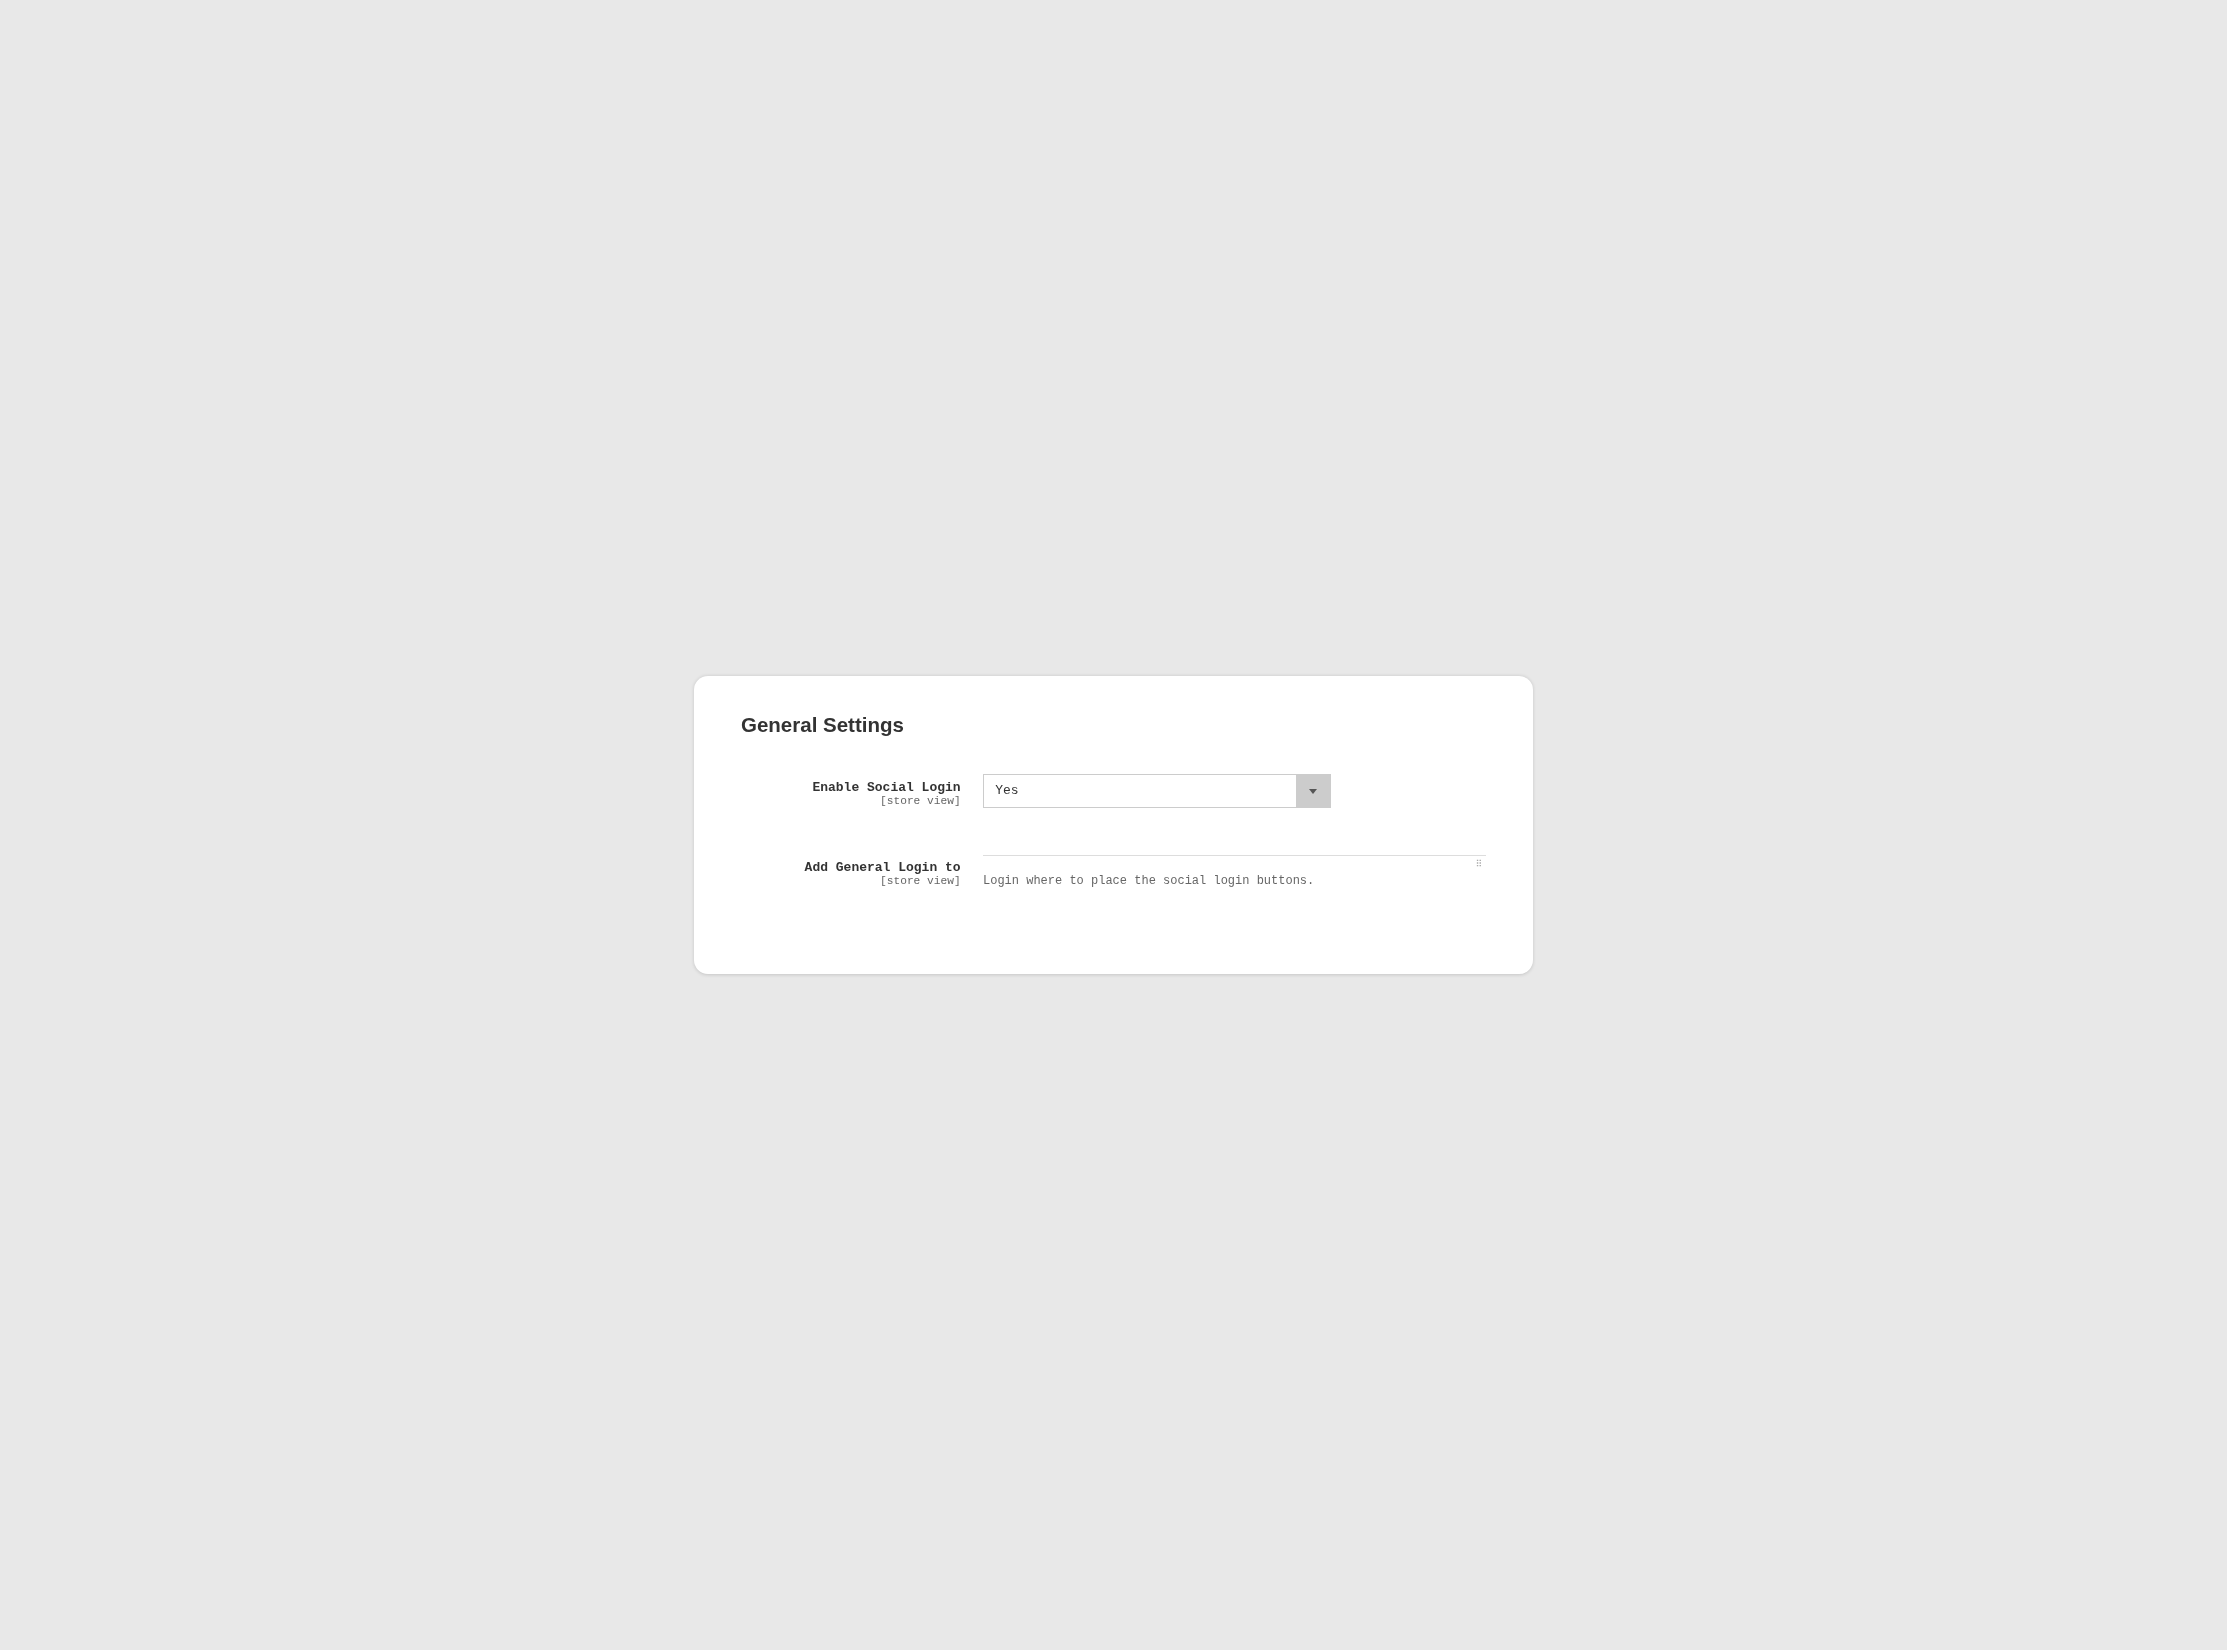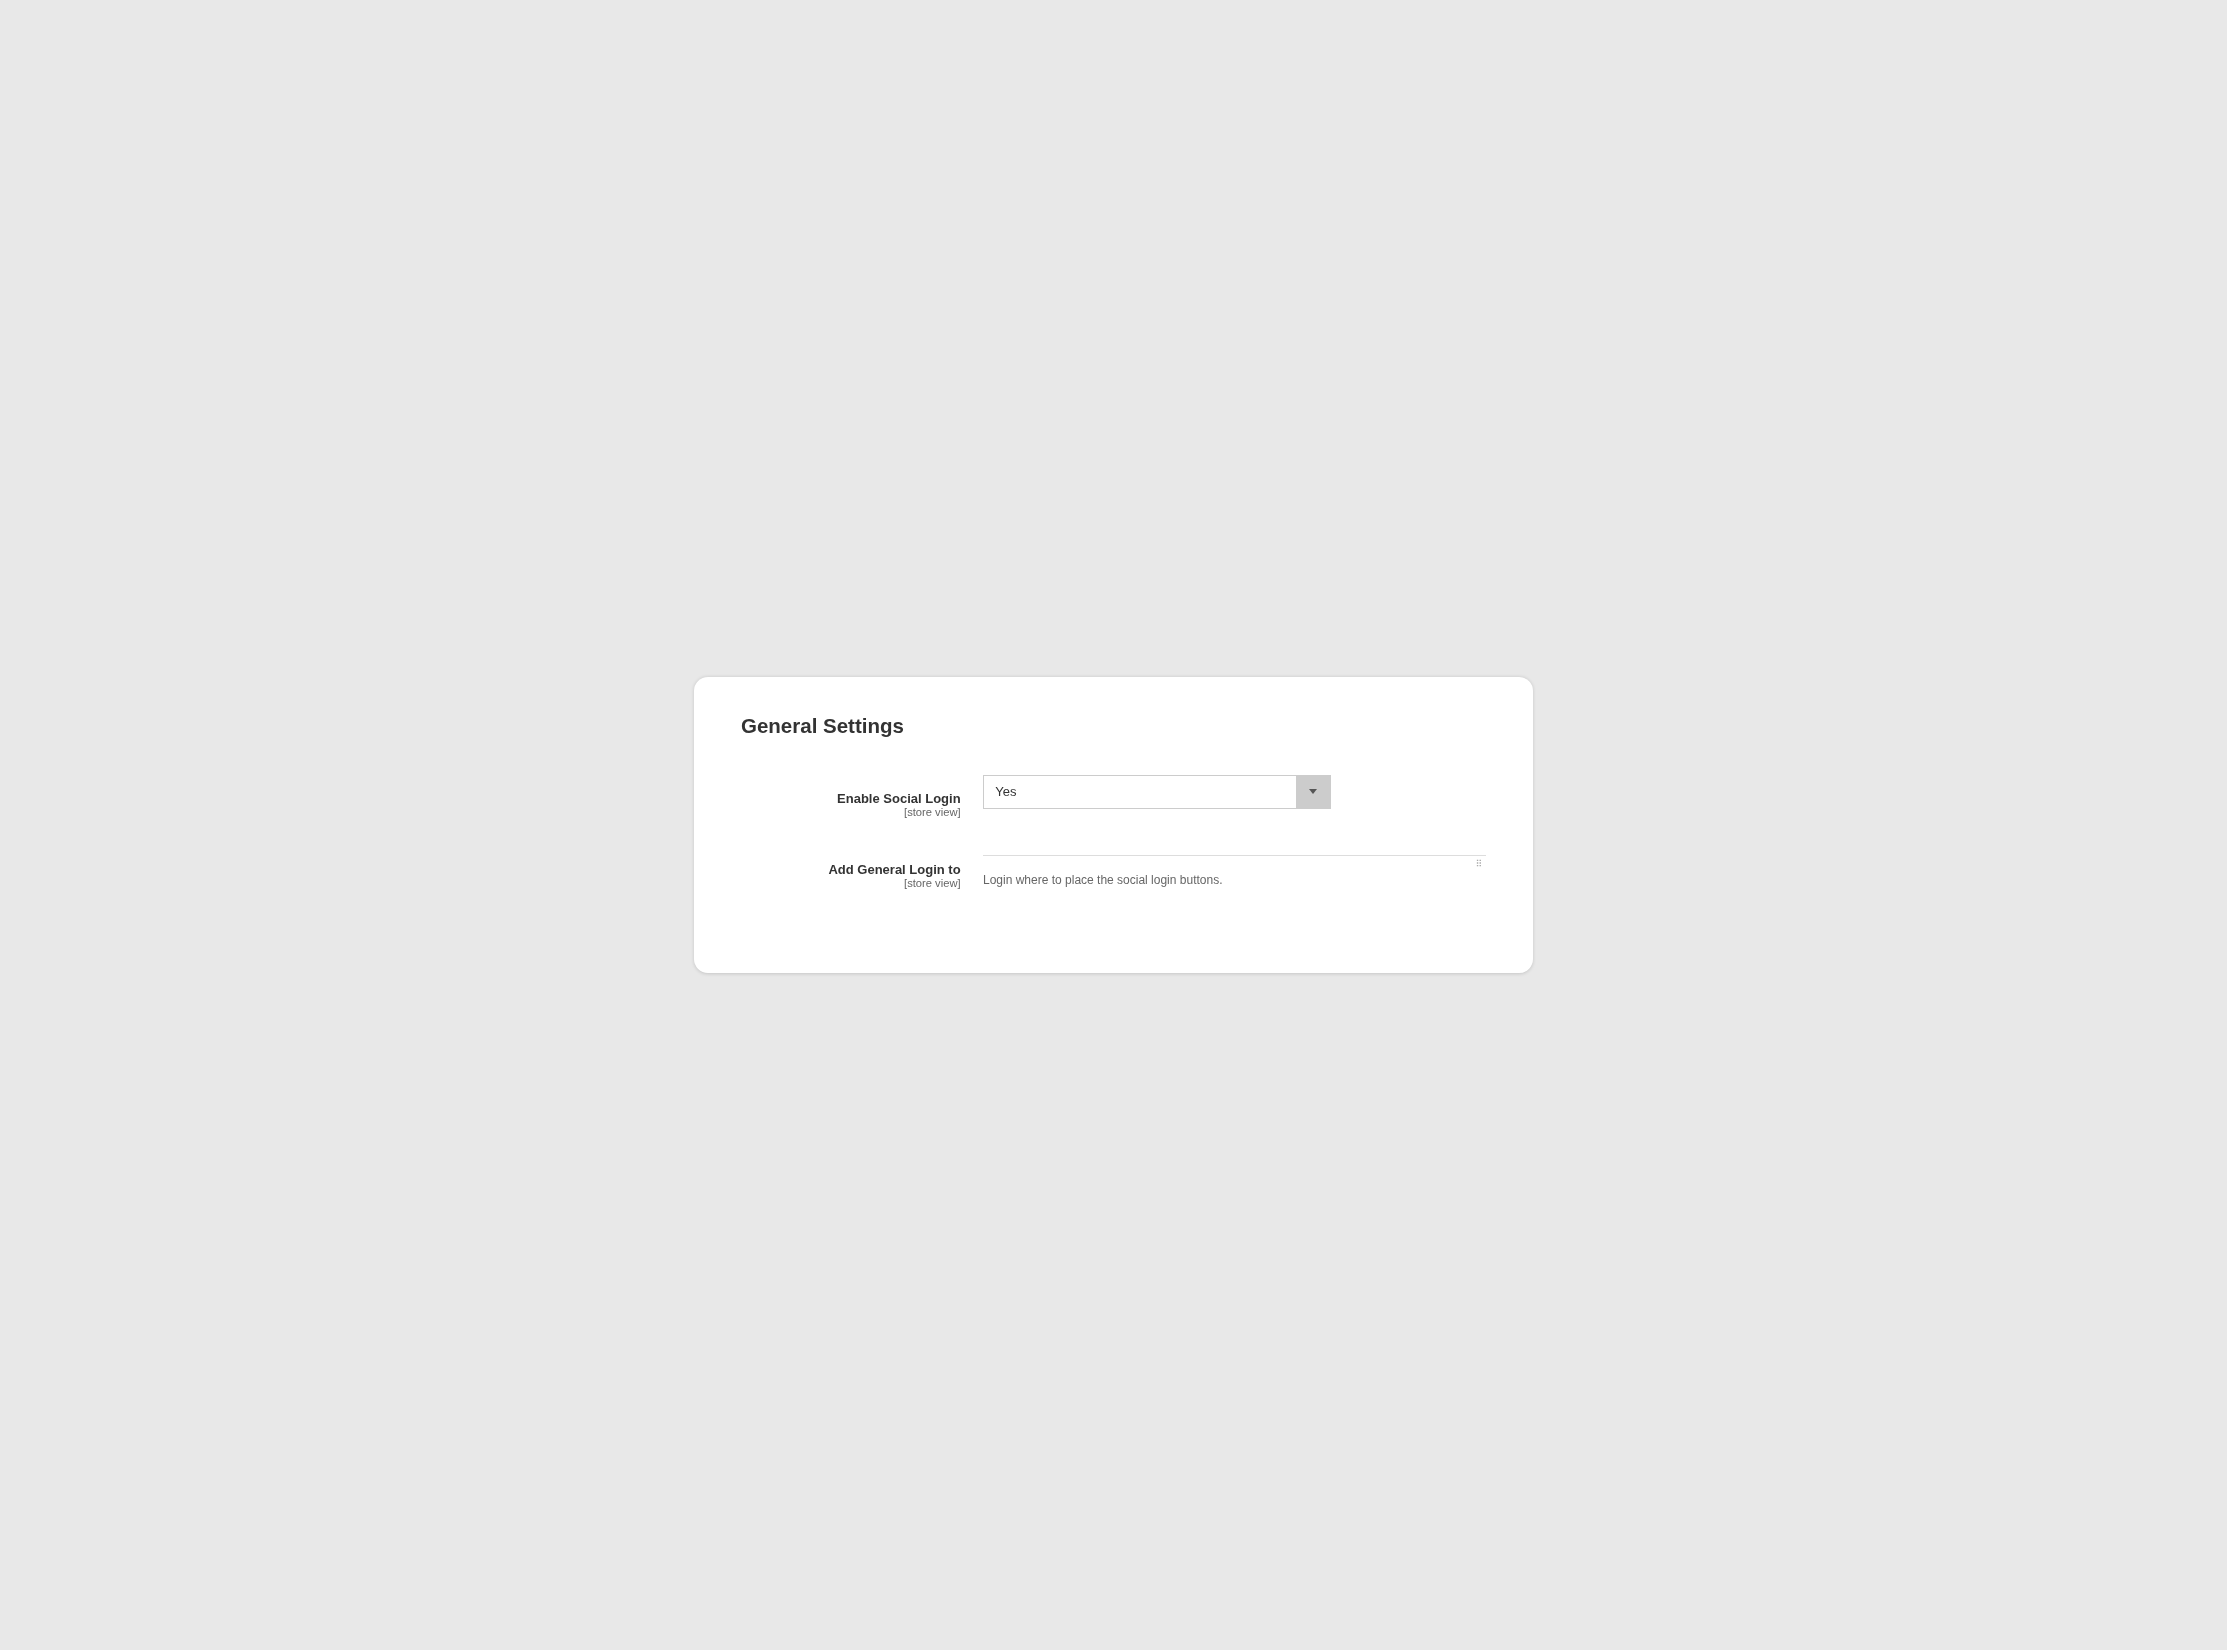--- a/index.html
+++ b/index.html
@@ -29,22 +29,23 @@
 
     .page-title {
       font-size: 20.5px;
       font-weight: bold;
       color: #333333;
       margin-bottom: 37px;
     }
 
     .settings-row {
       display: flex;
-      align-items: flex-end;
+      align-items: flex-start;
       margin-bottom: 37px;
+      font-family: Liberation Mono, monospace;
     }
 
     .settings-label {
       width: 242px;
       text-align: right;
       padding-right: 22.4px;
       padding-top: 5.6px;
       flex-shrink: 0;
     }
 

